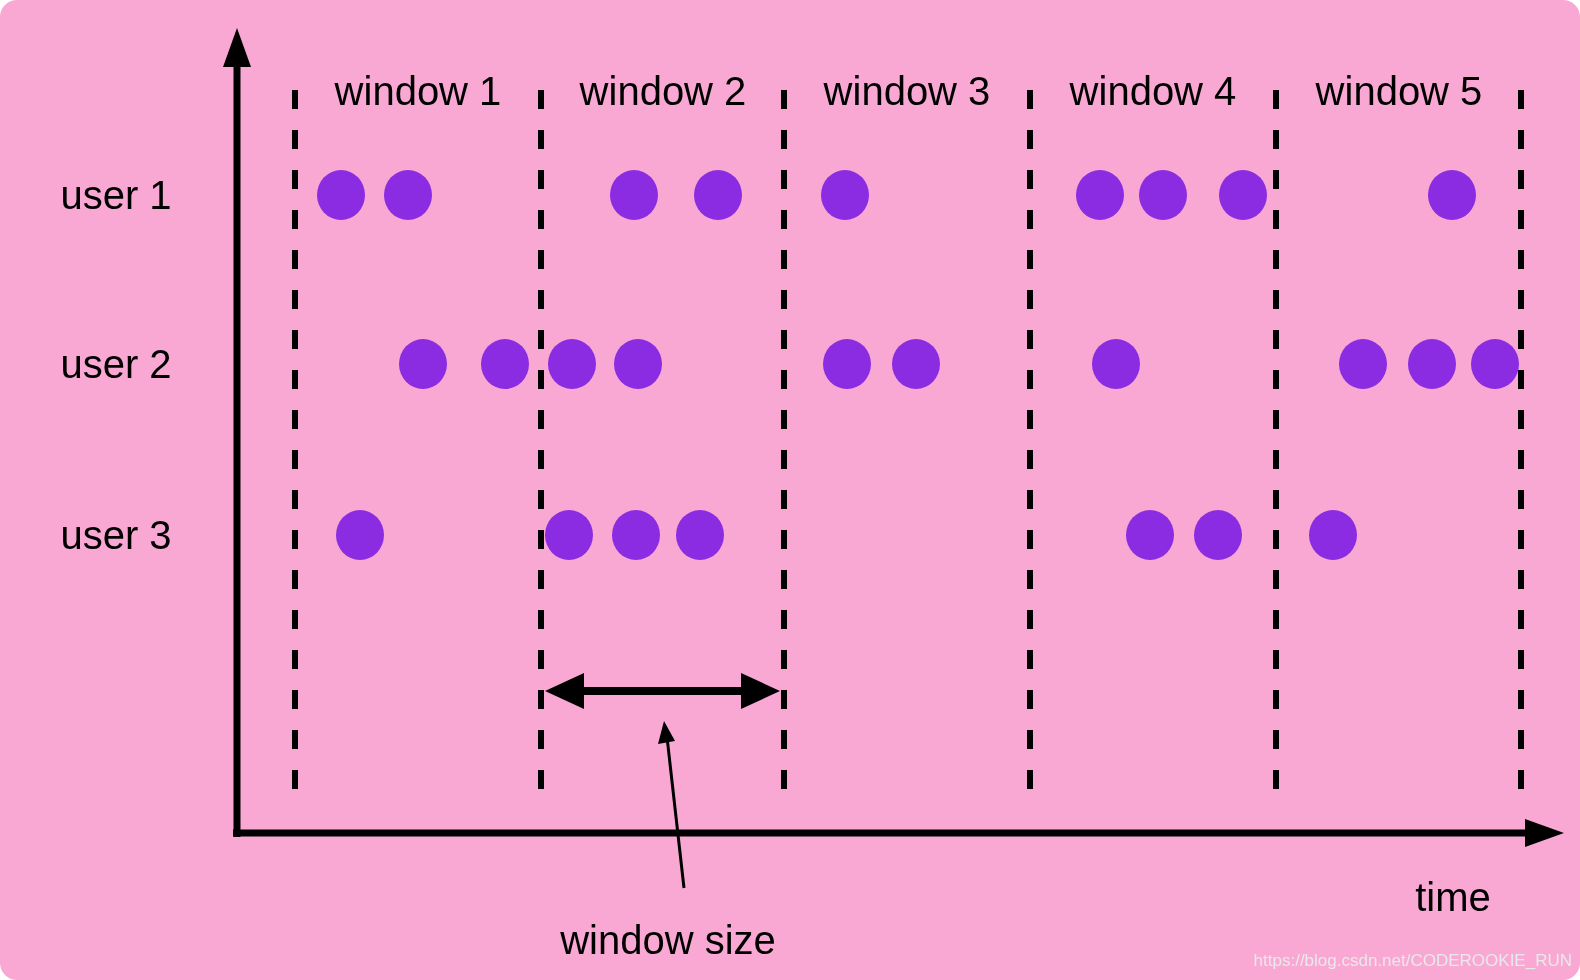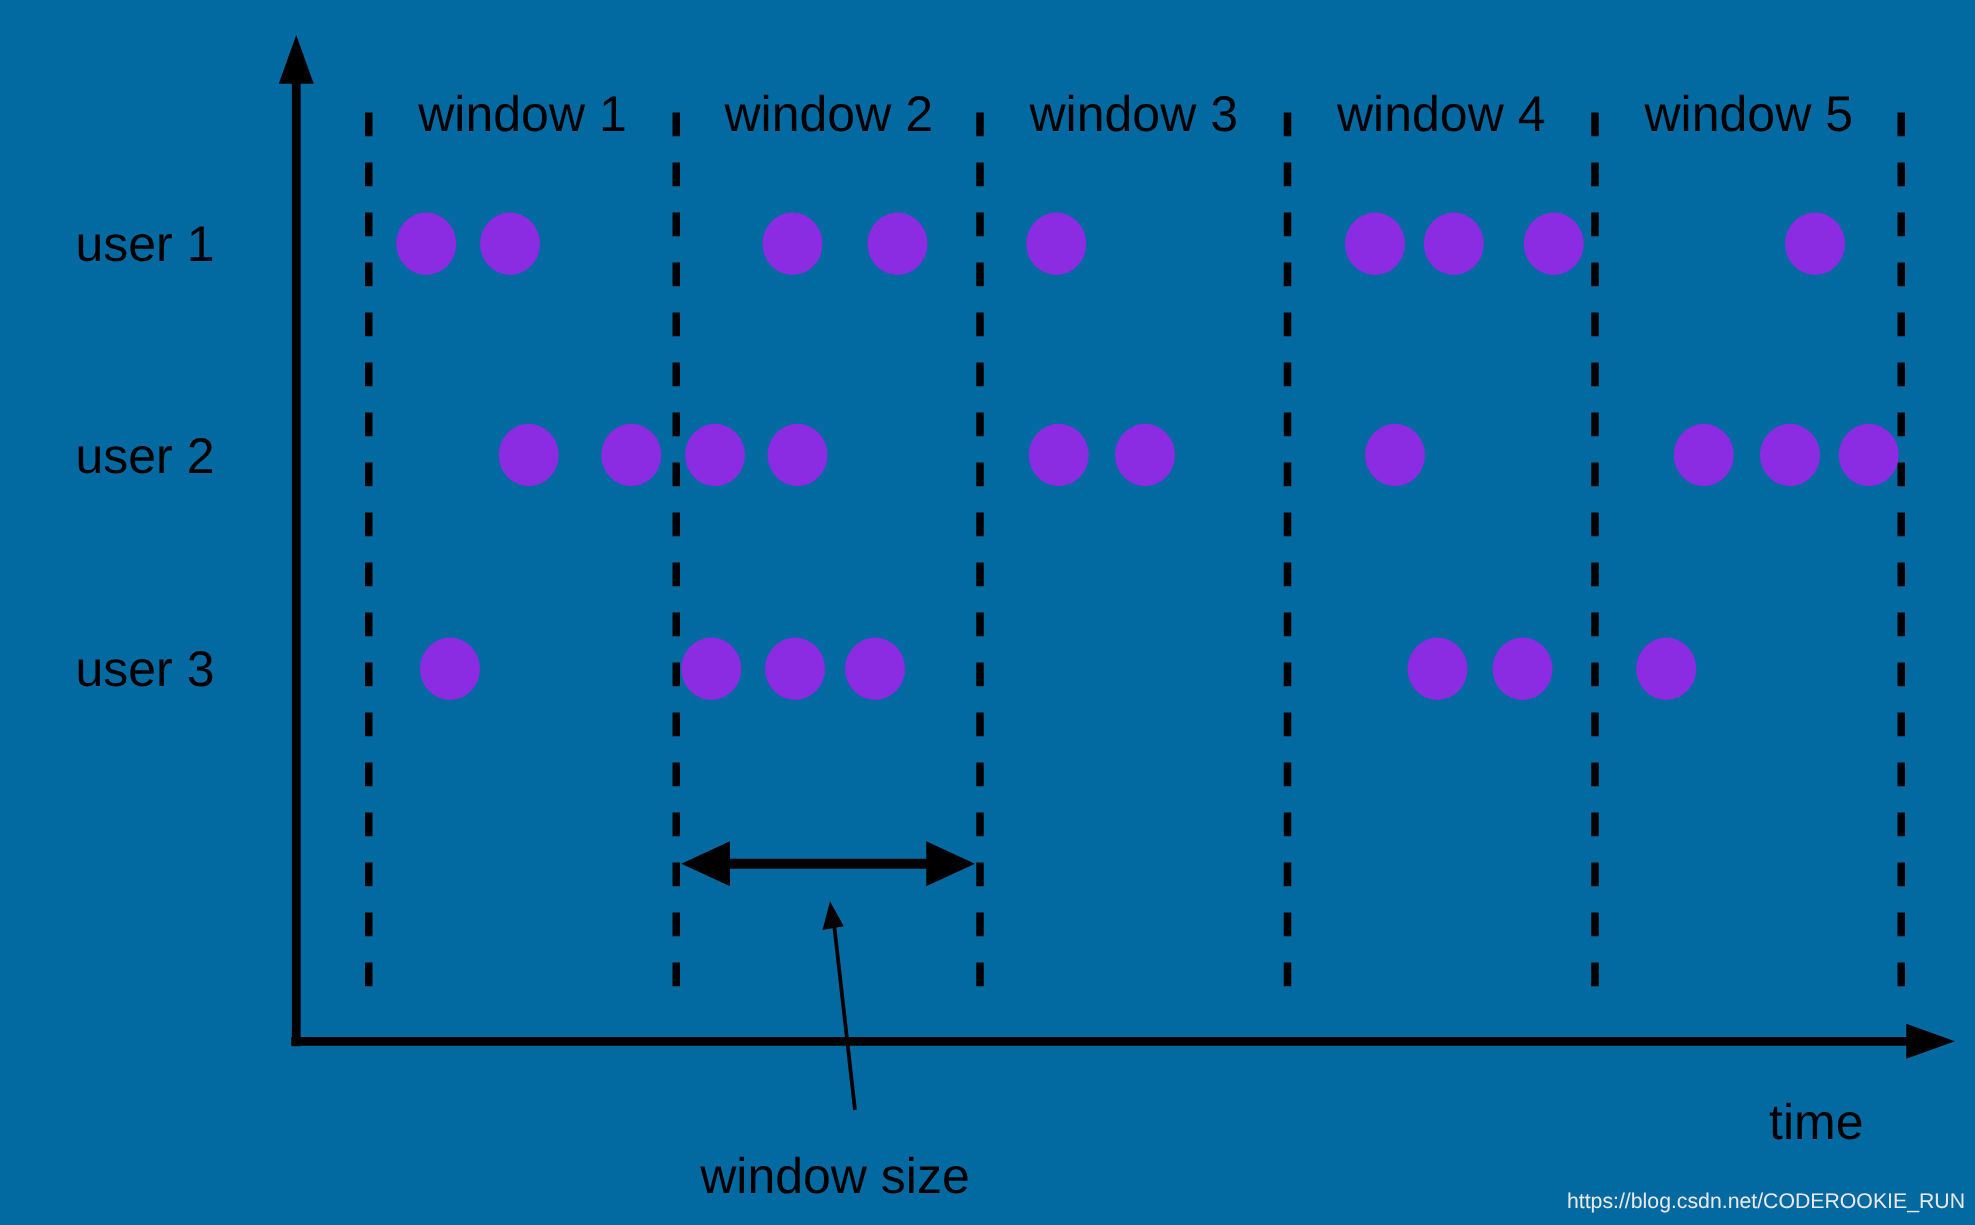--- a/index.html
+++ b/index.html
@@ -1,22 +1,23 @@
 <!DOCTYPE html>
 <html><head>
 <meta charset="utf-8">
 <style>
   html, body { margin: 0; padding: 0; background: #ffffff; }
   .stage {
     position: relative;
     width: 1580px;
     height: 980px;
-    background: #0369a1;
+    background: #f9a8d4;
     overflow: hidden;
     font-family: "Liberation Sans", sans-serif;
+    border-radius: 17px;
   }
   svg { display: block; }
   .axis-line   { stroke: #000000; stroke-width: 7; fill: none; }
   .axis-head   { fill: #000000; stroke: none; }
   .boundary    { stroke: #000000; stroke-width: 6; stroke-dasharray: 19 21; fill: none; }
   .lbl         { font-family: "Liberation Sans", sans-serif; font-size: 40px; fill: #000000; }
   .mid         { text-anchor: middle; }
   .size-arrow-line   { stroke: #000000; stroke-width: 8; }
   .pointer-line      { stroke: #000000; stroke-width: 3; }
   .watermark-text    { font-family: "Liberation Sans", sans-serif; font-size: 17px; text-anchor: end; }

